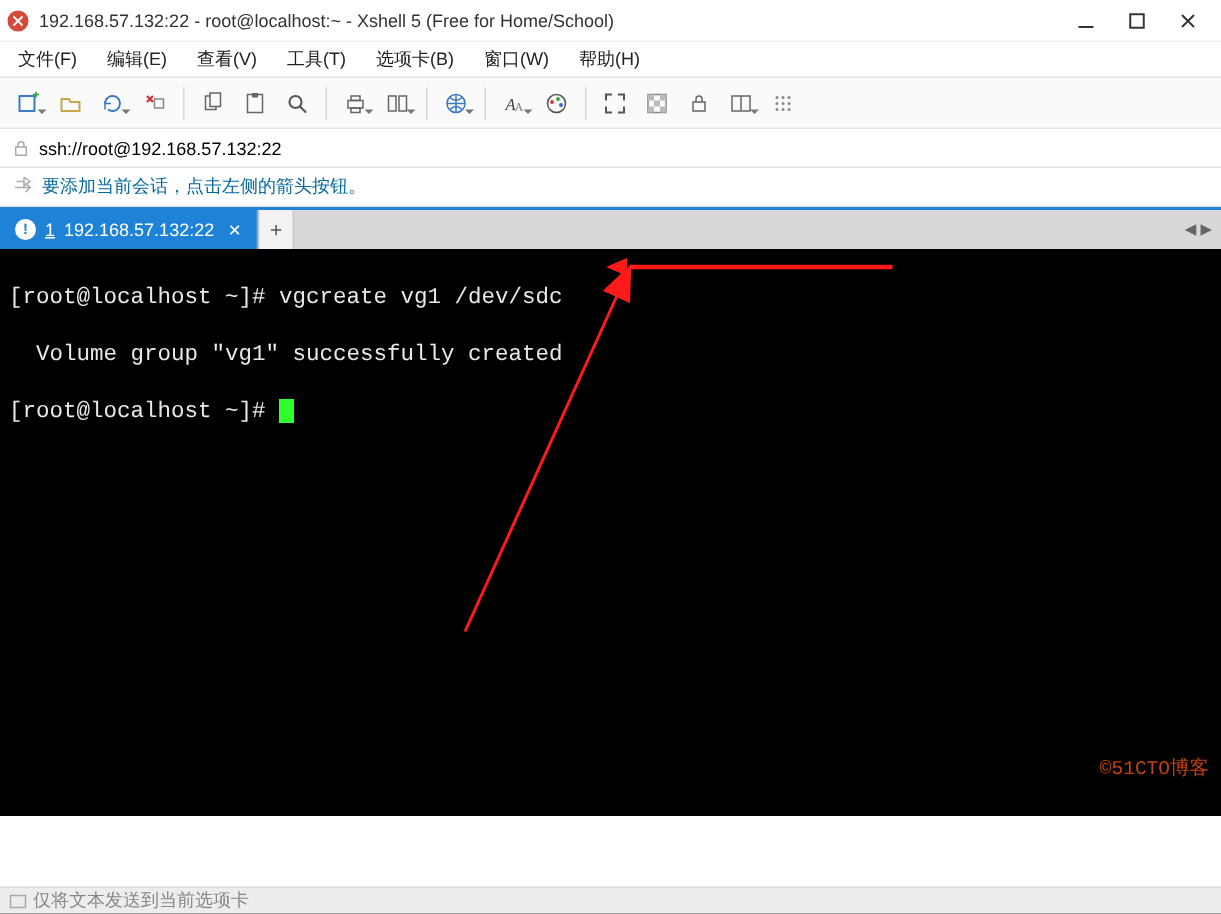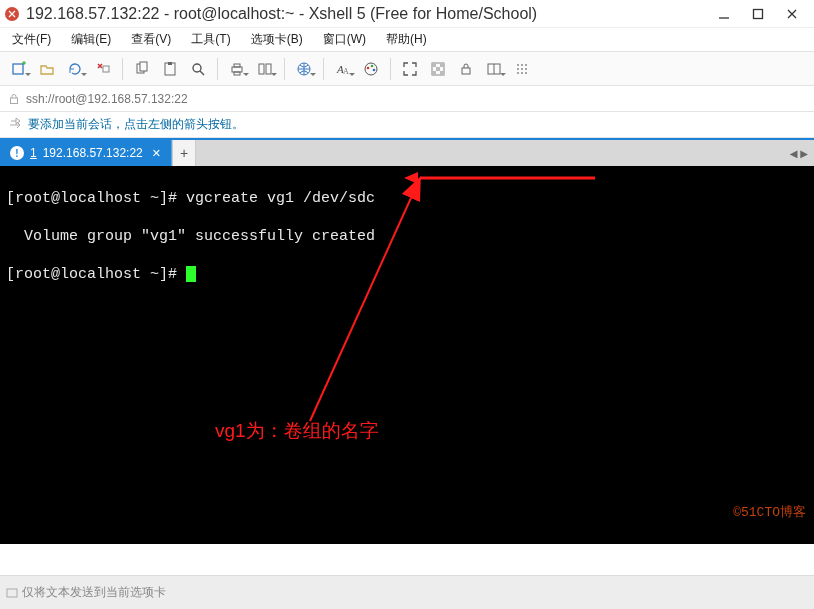--- a/index.html
+++ b/index.html
@@ -18,21 +18,21 @@
     display: flex;
     align-items: center;
     padding: 0 4px;
     background: #fff;
     border-bottom: 1px solid #eee;
   }
   .title-bar .app-icon {
     width: 16px; height: 16px; margin-right: 6px;
     display:flex;align-items:center;justify-content:center;
   }
-  .title-bar .title-text { flex: 1; color:#333; font-size:16px; }
+  .title-bar .title-text { flex: 1; color:#333; font-size:12px; }
   .win-controls { display:flex; gap:18px; padding-right:10px; }
   .win-btn { width:16px;height:16px;display:flex;align-items:center;justify-content:center;cursor:pointer;color:#333;}
   
   .menu-bar {
     height: 24px;
     display:flex; align-items:center;
     padding: 0 6px;
     gap: 8px;
     border-bottom: 1px solid #e3e3e3;
     background:#fff;
@@ -61,21 +61,21 @@
   .toolbar .sep {
     width:1px;height:22px;background:#d8d8d8;margin:0 4px;
   }
   
   .address-bar {
     height: 26px;
     display:flex; align-items:center;
     padding: 0 8px;
     gap:6px;
     border-bottom:1px solid #e3e3e3;
-    color:#737373;
+    color:#000000;
   }
   .address-bar .lock { color:#999; }
   
   .hint-bar {
     height: 26px;
     display:flex; align-items:center;
     padding: 0 8px; gap:6px;
     border-bottom:1px solid #e3e3e3;
     color:#0369a1;
   }
@@ -136,21 +136,21 @@
     position:absolute; color:#ff1a1a; font-size:19px;
     font-family:"Microsoft YaHei",sans-serif;
   }
   
   .watermark {
     position:absolute; right:8px; bottom:22px;
     color:#c2410c; font-size:13px; text-shadow:0 0 2px #000;
   }
   
   .status-bar {
-    position:absolute; left:0; bottom:0; height:34px;
+    position:absolute; left:0; bottom:0; height:18px;
     background:#ededed; width:100%;
     display:flex; align-items:center;
     padding:0 6px; color:#888; font-size:12px;
     border-top:1px solid #dcdcdc;
   }
   svg { display:block; }
 </style>
 </head>
 <body>
 
@@ -355,21 +355,20 @@
       <marker id="ah" markerWidth="12" markerHeight="10" refX="11" refY="5" orient="auto">
         <path d="M0,0 L12,5 L0,10 z" fill="#ff1a1a"></path>
       </marker>
     </defs>
 
     <line x1="310" y1="255" x2="420" y2="12" stroke="#ff1a1a" stroke-width="2" marker-end="url(#ah)"></line>
 
     <line x1="420" y1="12" x2="595" y2="12" stroke="#ff1a1a" stroke-width="3"></line>
     <polygon points="418,6 418,18 404,12" fill="#ff1a1a"></polygon>
   </svg>
-  <div class="annot-text" style="left:215px; top:255px;">vg1为：卷组的名字</div>
 
   <div class="watermark">©51CTO博客</div>
 </div>
 
 <div class="status-bar">
   <span style="margin-right:4px">
     <svg width="12" height="12" viewBox="0 0 12 12">
         <rect x="1" y="2" width="10" height="8" fill="none" stroke="#aaa"></rect>
       </svg>
   </span>

